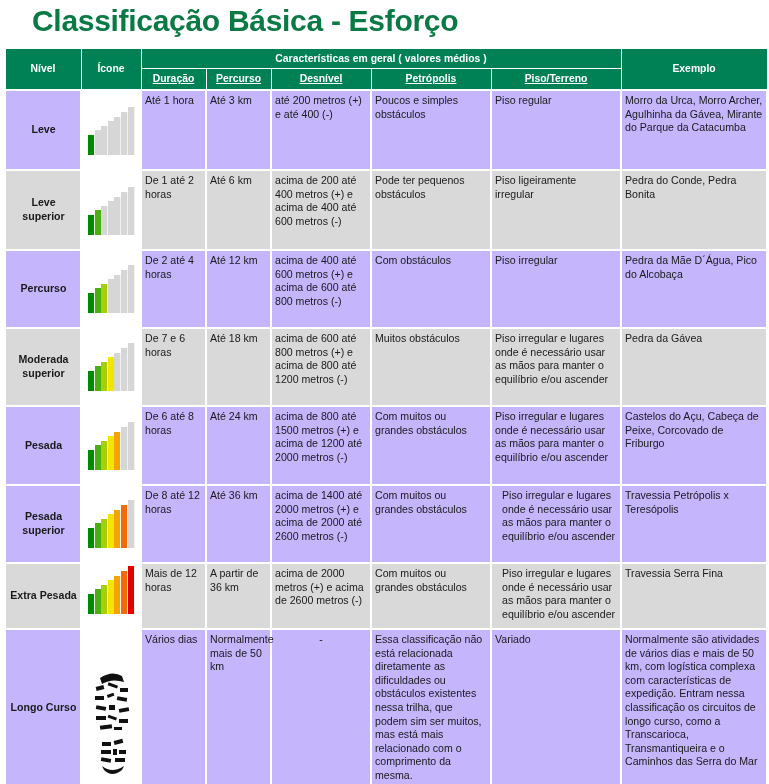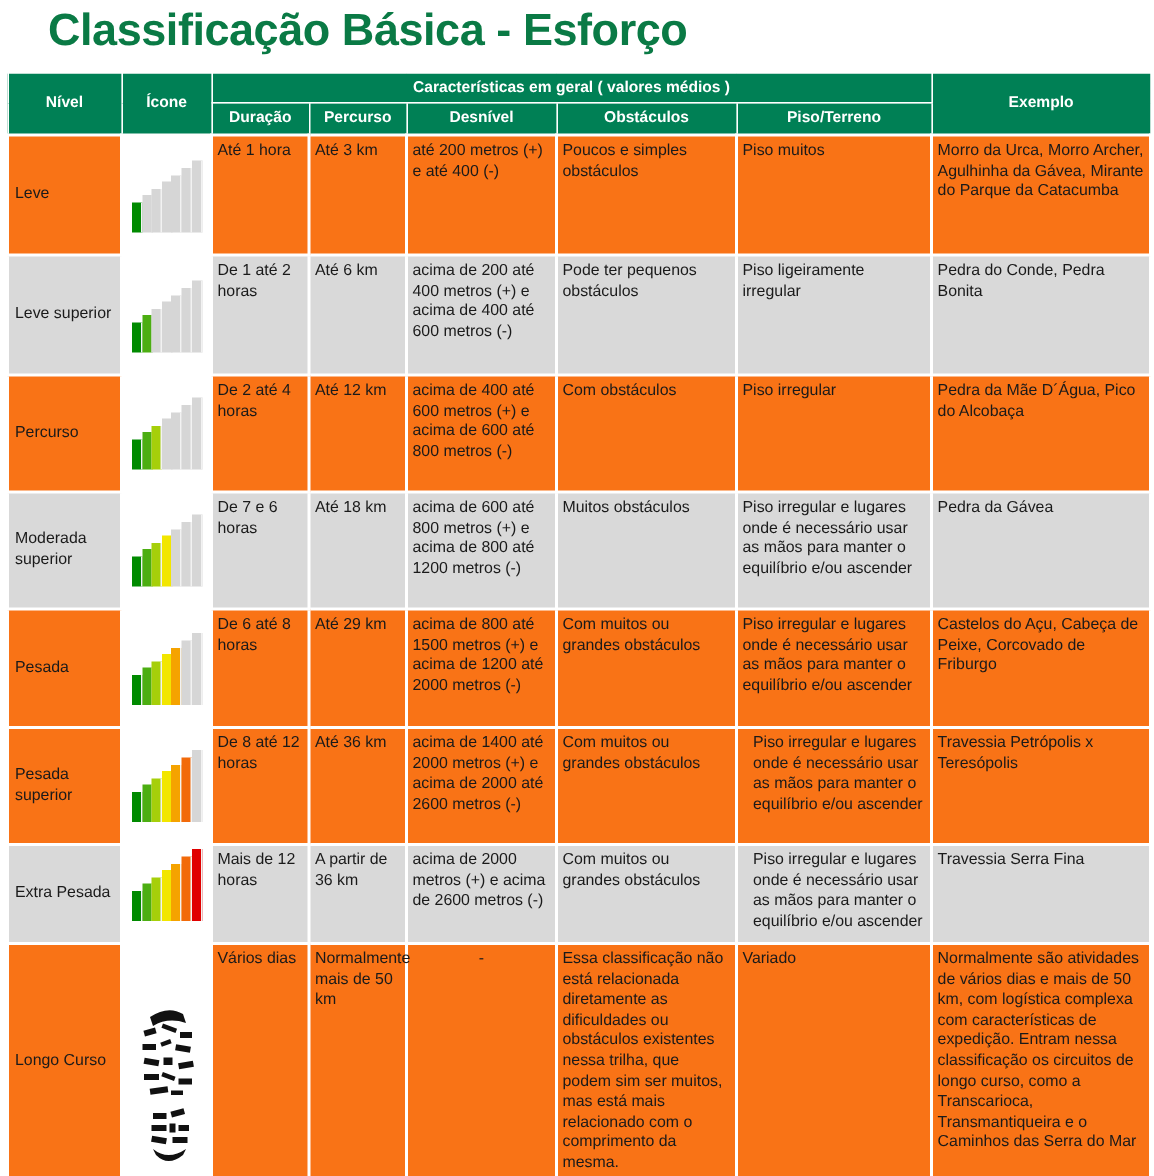--- a/index.html
+++ b/index.html
@@ -5,25 +5,25 @@
   html, body { margin:0; padding:0; background:#ffffff; }
   body { width:769px; height:784px; position:relative; overflow:hidden;
          font-family:"Liberation Sans", sans-serif; color:#111; }
   .title { position:absolute; left:32px; top:4px; font-size:30px; font-weight:bold;
            color:#0a7a45; letter-spacing:-0.3px; font-family:"Liberation Sans", sans-serif; }
   table { position:absolute; left:4px; top:48px; width:762px; border-collapse:collapse;
           table-layout:fixed; font-size:10.6px; line-height:13.6px; }
   th { background:#008055; color:#fff; font-weight:bold; font-size:10.4px;
        border:1px solid #ffffff; text-align:center; padding:0; }
   th.top { height:19px; }
-  th.sub { height:20px; }
+  th.sub { height:20px;text-decoration:underline; }
   td { border:2px solid #ffffff; vertical-align:top; padding:3px 3px; color:#1a1a1a; }
-  td.lvl { font-weight:normal; vertical-align:middle; padding-left:4px; font-size:10.6px; }
+  td.lvl { font-weight:bold; vertical-align:middle; padding-left:4px; font-size:10.6px;text-align:center; }
   td.icon { background:#ffffff; padding:0; vertical-align:bottom; position:relative; }
-  tr.r-a td { background:#f97316; }
+  tr.r-a td { background:#c4b5fd; }
   tr.r-b td { background:#d9d9d9; }
   tr.r-a td.icon, tr.r-b td.icon { background:#ffffff; }
   .bars { position:absolute; left:6px; bottom:14px; height:50px; width:48px; }
   .bar { position:absolute; bottom:0; width:6px; }
   .boot { position:absolute; left:10px; top:40px; }
 </style>
 </head>
 <body>
 
 <div class="title">Classificação Básica - Esforço</div>
@@ -43,21 +43,21 @@
     <tr>
       <th class="top" rowspan="2">Nível</th>
       <th class="top" rowspan="2">Ícone</th>
       <th class="top" colspan="5">Características em geral  ( valores médios )</th>
       <th class="top" rowspan="2">Exemplo</th>
     </tr>
     <tr>
       <th class="sub">Duração</th>
       <th class="sub">Percurso</th>
       <th class="sub">Desnível</th>
-      <th class="sub">Obstáculos</th>
+      <th class="sub">Petrópolis</th>
       <th class="sub">Piso/Terreno</th>
     </tr>
   </thead>
   <tbody id="tbody">
     <tr class="r-a" style="height:80px">
       <td class="lvl">Leve</td>
       <td class="icon">
           <div class="bars">
             <div class="bar" style="left: 0px; height: 20px; background: rgb(0, 138, 0); border-right: 1px solid rgb(242, 242, 242);"></div>
             <div class="bar" style="left: 6.6px; height: 24.6px; background: rgb(214, 214, 214); border-right: 1px solid rgb(242, 242, 242);"></div>
@@ -65,21 +65,21 @@
             <div class="bar" style="left: 19.8px; height: 33.8px; background: rgb(214, 214, 214); border-right: 1px solid rgb(242, 242, 242);"></div>
             <div class="bar" style="left: 26.4px; height: 38.4px; background: rgb(214, 214, 214); border-right: 1px solid rgb(242, 242, 242);"></div>
             <div class="bar" style="left: 33px; height: 43px; background: rgb(214, 214, 214); border-right: 1px solid rgb(242, 242, 242);"></div>
             <div class="bar" style="left: 39.6px; height: 47.6px; background: rgb(214, 214, 214); border-right: 1px solid rgb(242, 242, 242);"></div>
           </div>
         </td>
       <td>Até 1 hora</td>
       <td>Até 3 km</td>
       <td>até 200 metros (+) e até 400 (-)</td>
       <td>Poucos e simples obstáculos</td>
-      <td>Piso muitos</td>
+      <td>Piso regular</td>
       <td>Morro da Urca, Morro Archer, Agulhinha da Gávea, Mirante do Parque da Catacumba</td>
     </tr>
     <tr class="r-b" style="height:80px">
       <td class="lvl">Leve superior</td>
       <td class="icon">
           <div class="bars">
             <div class="bar" style="left: 0px; height: 20px; background: rgb(0, 138, 0); border-right: 1px solid rgb(242, 242, 242);"></div>
             <div class="bar" style="left: 6.6px; height: 24.6px; background: rgb(76, 174, 18); border-right: 1px solid rgb(242, 242, 242);"></div>
             <div class="bar" style="left: 13.2px; height: 29.2px; background: rgb(214, 214, 214); border-right: 1px solid rgb(242, 242, 242);"></div>
             <div class="bar" style="left: 19.8px; height: 33.8px; background: rgb(214, 214, 214); border-right: 1px solid rgb(242, 242, 242);"></div>
@@ -142,21 +142,21 @@
             <div class="bar" style="left: 0px; height: 20px; background: rgb(0, 138, 0); border-right: 1px solid rgb(242, 242, 242);"></div>
             <div class="bar" style="left: 6.6px; height: 24.6px; background: rgb(76, 174, 18); border-right: 1px solid rgb(242, 242, 242);"></div>
             <div class="bar" style="left: 13.2px; height: 29.2px; background: rgb(166, 207, 10); border-right: 1px solid rgb(242, 242, 242);"></div>
             <div class="bar" style="left: 19.8px; height: 33.8px; background: rgb(242, 230, 0); border-right: 1px solid rgb(242, 242, 242);"></div>
             <div class="bar" style="left: 26.4px; height: 38.4px; background: rgb(245, 163, 0); border-right: 1px solid rgb(242, 242, 242);"></div>
             <div class="bar" style="left: 33px; height: 43px; background: rgb(214, 214, 214); border-right: 1px solid rgb(242, 242, 242);"></div>
             <div class="bar" style="left: 39.6px; height: 47.6px; background: rgb(214, 214, 214); border-right: 1px solid rgb(242, 242, 242);"></div>
           </div>
         </td>
       <td>De 6 até 8 horas</td>
-      <td>Até 29 km</td>
+      <td>Até 24 km</td>
       <td>acima de 800 até 1500 metros  (+) e acima de 1200 até 2000 metros (-)</td>
       <td>Com muitos ou grandes obstáculos</td>
       <td>Piso irregular e lugares onde é necessário usar as mãos para manter o equilíbrio e/ou ascender</td>
       <td>Castelos do Açu, Cabeça de Peixe, Corcovado de Friburgo</td>
     </tr>
     <tr class="r-a" style="height:78px">
       <td class="lvl">Pesada superior</td>
       <td class="icon">
           <div class="bars">
             <div class="bar" style="left: 0px; height: 20px; background: rgb(0, 138, 0); border-right: 1px solid rgb(242, 242, 242);"></div>

